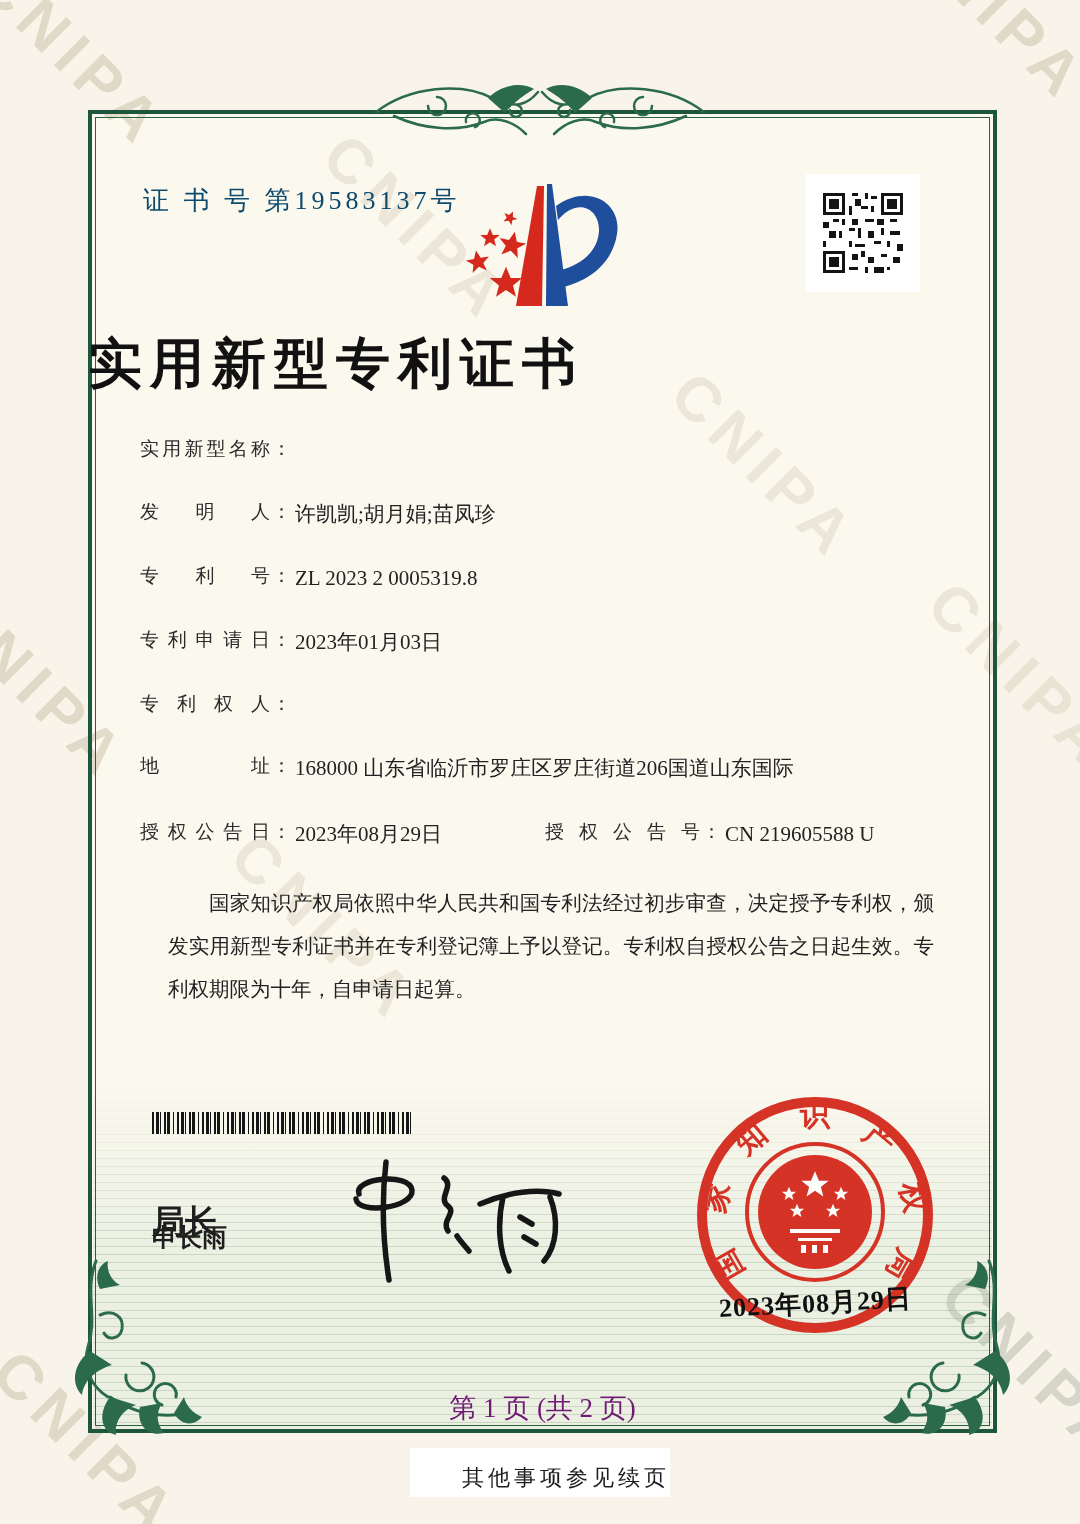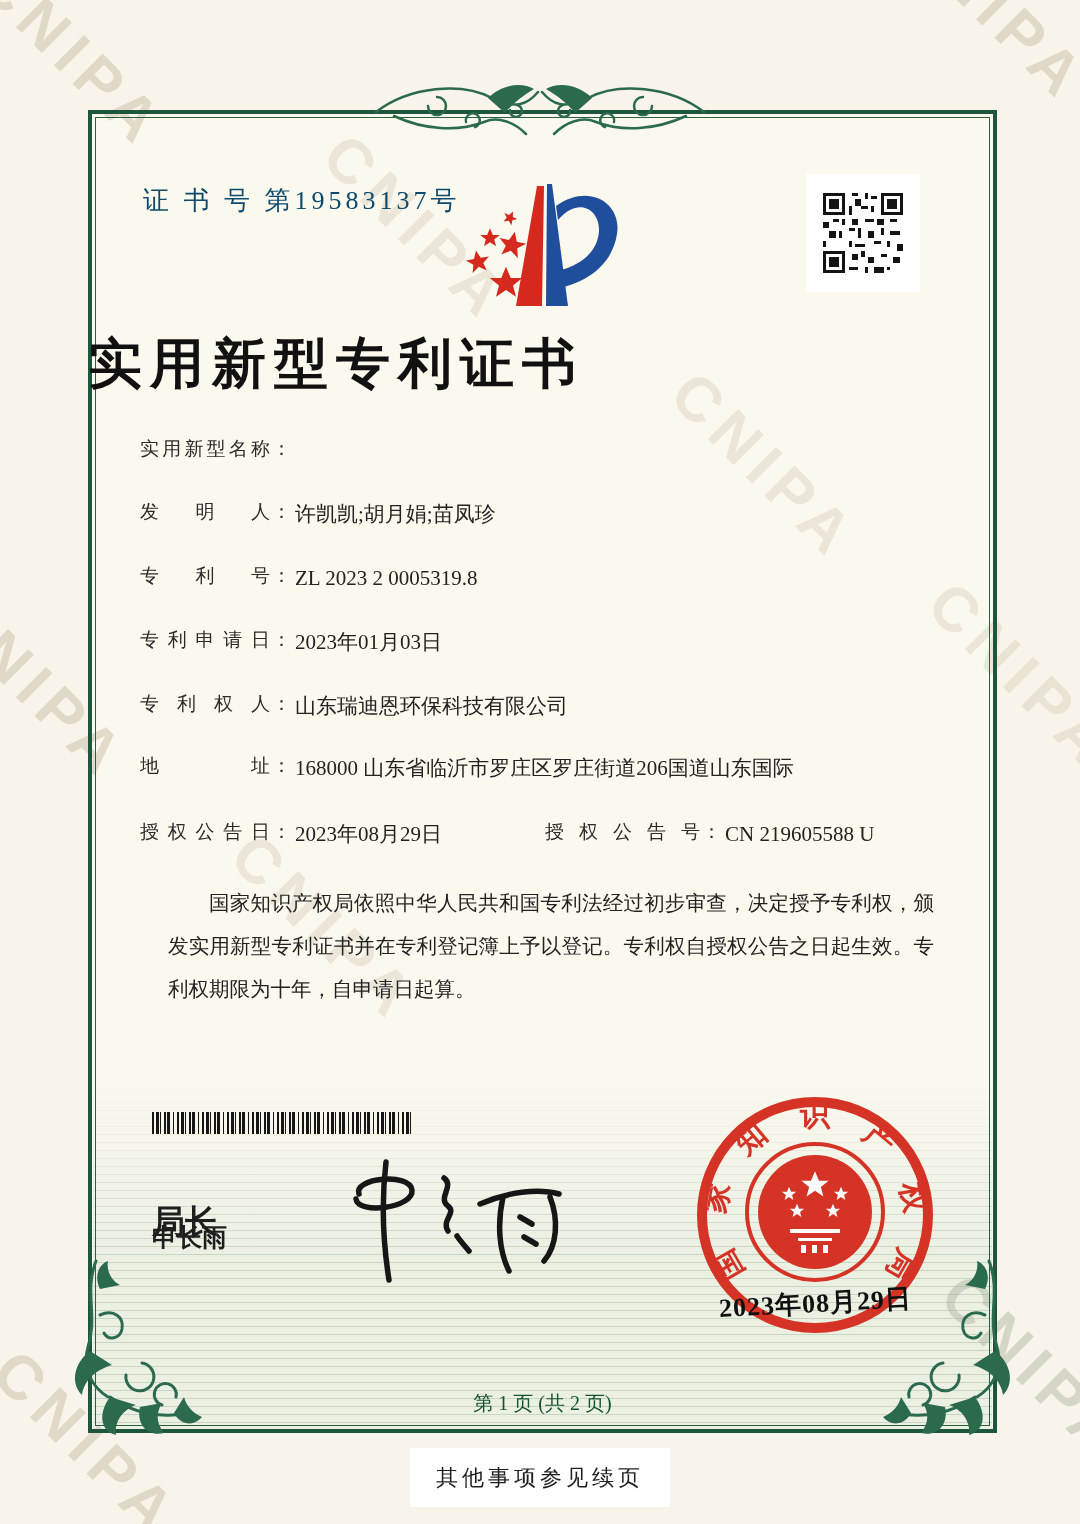--- a/index.html
+++ b/index.html
@@ -65,24 +65,24 @@
       #151515 15px 18px,transparent 18px 21px,
       #151515 21px 22px,transparent 22px 25px);
   }
   .director-title{left:152px;top:1200px;font-family:"Liberation Sans",sans-serif;font-size:33px;font-weight:600;color:#1e1e1e;}
   .director-name{left:152px;top:1221px;font-family:Liberation Serif, serif;font-size:25px;font-weight:600;color:#1e1e1e;}
   .seal-date{
     left:713px;top:1286px;width:205px;text-align:center;
     font-size:26px;font-weight:700;color:#101010;letter-spacing:1px;
     transform:rotate(-3deg);
   }
-  .page-info{left:88px;top:1390px;width:909px;text-align:center;font-size:20px;color:#14532d;}
+  .page-info{left:88px;top:1390px;width:909px;text-align:center;font-size:27px;color:#701a75;}
   .cont-box{
-    left:410px;top:1448px;width:260px;height:59px;background:#ffffff;
-    text-align:center;line-height:60px;font-size:22px;letter-spacing:4px;color:#1e1e1e;
+    left:410px;top:1448px;width:260px;height:49px;background:#ffffff;
+    text-align:right;line-height:60px;font-size:22px;letter-spacing:4px;color:#1e1e1e;
   }
   svg{display:block;}
 </style>
 </head>
 <body>
 
 <div class="abs content-bg"></div>
 <div class="abs green-zone"></div>
 
 <span class="wm" style="left:-44px;top:18px;">CNIPA</span>
@@ -267,21 +267,20 @@
   <span class="val">2023年01月03日</span>
 </div>
 <div class="row" style="top:691px;">
   <span class="lbl spread">
       <span>专</span>
       <span>利</span>
       <span>权</span>
       <span>人</span>
     </span>
   <span class="colon">：</span>
-  <span class="val">山东瑞迪恩环保科技有限公司</span>
 </div>
 <div class="row" style="top:753px;">
   <span class="lbl spread">
       <span>地</span>
       <span>址</span>
     </span>
   <span class="colon">：</span>
   <span class="val">
     <div>168000 山东省临沂市罗庄区罗庄街道206国道山东国际</div>
   </span>

